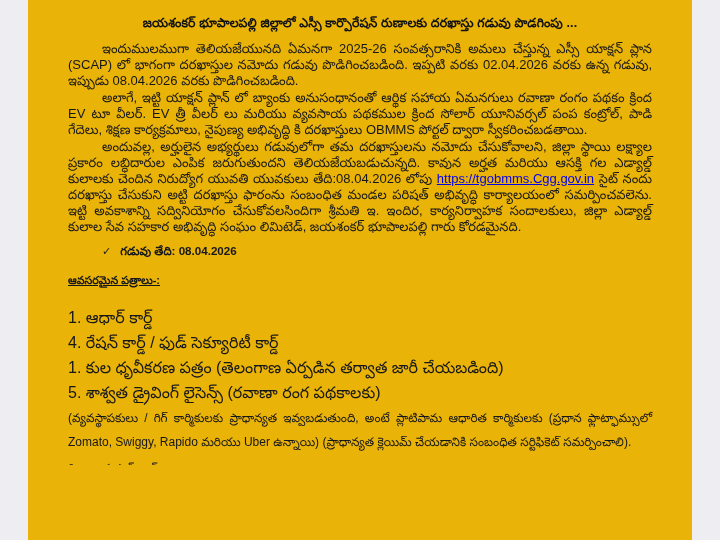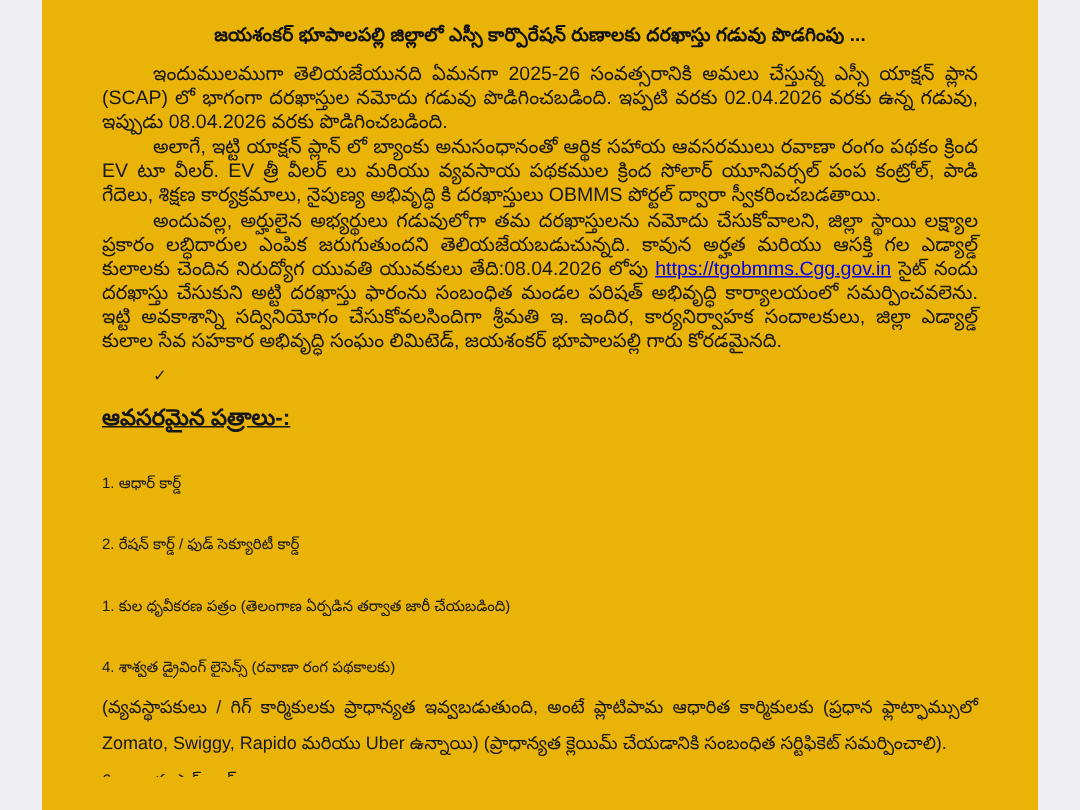--- a/index.html
+++ b/index.html
@@ -69,38 +69,37 @@
     font-size: 11.6px;
     font-weight: bold;
   }
   .check-mark {
     font-size: 11px;
     font-weight: normal;
     color: #1b1c20;
   }
 
   .docs-heading {
-    margin: 13px 0 4px 0;
-    font-size: 15px;
+    margin: 13px 0 16px 0;
+    font-size: 11px;
     font-weight: bold;
     text-decoration: underline;
     display: inline-block;
   }
 
   .doc-list {
     list-style: none;
     margin: 0;
     padding: 0;
   }
   .doc-list li {
-    font-size: 10px;
+    font-size: 16px;
     line-height: 25px;
     color: #16171b;
     white-space: nowrap;
-    margin-top: 16px;
   }
 
   .note-block {
     font-size: 12px;
     line-height: 24px;
     text-align: justify;
     margin: 1px 0 0 0;
     color: #16171b;
   }
 
@@ -117,37 +116,38 @@
 <body>
 
 <div class="viewport">
   <div class="page">
     <div class="page-inner">
 
       <div class="doc-title">జయశంకర్ భూపాలపల్లి  జిల్లాలో  ఎస్సీ కార్పొరేషన్ రుణాలకు దరఖాస్తు గడువు పొడగింపు ...</div>
 
       <p class="para">ఇందుములముగా తెలియజేయునది ఏమనగా 2025-26 సంవత్సరానికి అమలు చేస్తున్న ఎస్సీ యాక్షన్ ప్లాన (SCAP) లో భాగంగా దరఖాస్తుల నమోదు గడువు పొడిగించబడింది. ఇప్పటి వరకు 02.04.2026 వరకు ఉన్న గడువు, ఇప్పుడు 08.04.2026 వరకు పొడిగించబడింది.</p>
 
-      <p class="para">అలాగే, ఇట్టి యాక్షన్ ప్లాన్ లో బ్యాంకు అనుసంధానంతో ఆర్థిక సహాయ ఆవసరములు రవాణా రంగం పథకం క్రింద EV టూ వీలర్. EV త్రీ వీలర్ లు మరియు వ్యవసాయ పథకముల క్రింద సోలార్ యూనివర్సల్ పంప కంట్రోల్, పాడి గేదెలు, శిక్షణ కార్యక్రమాలు, నైపుణ్య అభివృద్ధి కి దరఖాస్తులు OBMMS పోర్టల్ ద్వారా స్వీకరించబడతాయి.</p>
+      <p class="para">అలాగే, ఇట్టి యాక్షన్ ప్లాన్ లో బ్యాంకు అనుసంధానంతో ఆర్థిక సహాయ ఏమనగులు రవాణా రంగం పథకం క్రింద EV టూ వీలర్. EV త్రీ వీలర్ లు మరియు వ్యవసాయ పథకముల క్రింద సోలార్ యూనివర్సల్ పంప కంట్రోల్, పాడి గేదెలు, శిక్షణ కార్యక్రమాలు, నైపుణ్య అభివృద్ధి కి దరఖాస్తులు OBMMS పోర్టల్ ద్వారా స్వీకరించబడతాయి.</p>
 
       <p class="para"><span>అందువల్ల, అర్హులైన అభ్యర్థులు గడువులోగా తమ దరఖాస్తులను నమోదు చేసుకోవాలని, జిల్లా స్థాయి లక్ష్యాల ప్రకారం లబ్ధిదారుల ఎంపిక జరుగుతుందని తెలియజేయబడుచున్నది. కావున అర్హత మరియు ఆసక్తి గల ఎడ్యాల్డ్ కులాలకు చెందిన నిరుద్యోగ యువతి యువకులు తేది:08.04.2026 లోపు </span><a class="url-link" href="#">https://tgobmms.Cgg.gov.in</a><span class="tail"> సైట్ నందు దరఖాస్తు చేసుకుని అట్టి దరఖాస్తు ఫారంను  సంబంధిత మండల పరిషత్ అభివృద్ధి కార్యాలయంలో సమర్పించవలెను. ఇట్టి అవకాశాన్ని సద్వినియోగం చేసుకోవలసిందిగా శ్రీమతి ఇ. ఇందిర, కార్యనిర్వాహక సందాలకులు, జిల్లా ఎడ్యాల్డ్ కులాల సేవ సహకార అభివృద్ధి సంఘం లిమిటెడ్, జయశంకర్ భూపాలపల్లి గారు కోరడమైనది.</span></p>
 
       <div class="deadline-row">
         <span class="check-mark">✓</span>
+        <span>గడువు తేది: 08.04.2026</span>
       </div>
 
       <div>
         <span class="docs-heading">ఆవసరమైన పత్రాలు-:</span>
       </div>
 
       <ul class="doc-list">
         <li>1. ఆధార్ కార్డ్</li>
-        <li>2. రేషన్ కార్డ్ / ఫుడ్ సెక్యూరిటీ కార్డ్</li>
+        <li>4. రేషన్ కార్డ్ / ఫుడ్ సెక్యూరిటీ కార్డ్</li>
         <li>1. కుల ధృవీకరణ పత్రం (తెలంగాణ ఏర్పడిన తర్వాత జారీ చేయబడింది)</li>
-        <li>4. శాశ్వత డ్రైవింగ్ లైసెన్స్ (రవాణా రంగ పథకాలకు)</li>
+        <li>5. శాశ్వత డ్రైవింగ్ లైసెన్స్ (రవాణా రంగ పథకాలకు)</li>
       </ul>
 
       <p class="note-block">(వ్యవస్థాపకులు / గిగ్ కార్మికులకు ప్రాధాన్యత ఇవ్వబడుతుంది, అంటే ప్లాటిపామ ఆధారిత కార్మికులకు (ప్రధాన ఫ్లాట్ఫామ్సులో Zomato, Swiggy, Rapido మరియు Uber ఉన్నాయి) (ప్రాధాన్యత క్లెయిమ్ చేయడానికి సంబంధిత సర్టిఫికెట్ సమర్పించాలి).</p>
 
       <div class="cut-line">6. బ్యాంకు పాస్ బుక్</div>
 
     </div>
   </div>
 </div>
 

